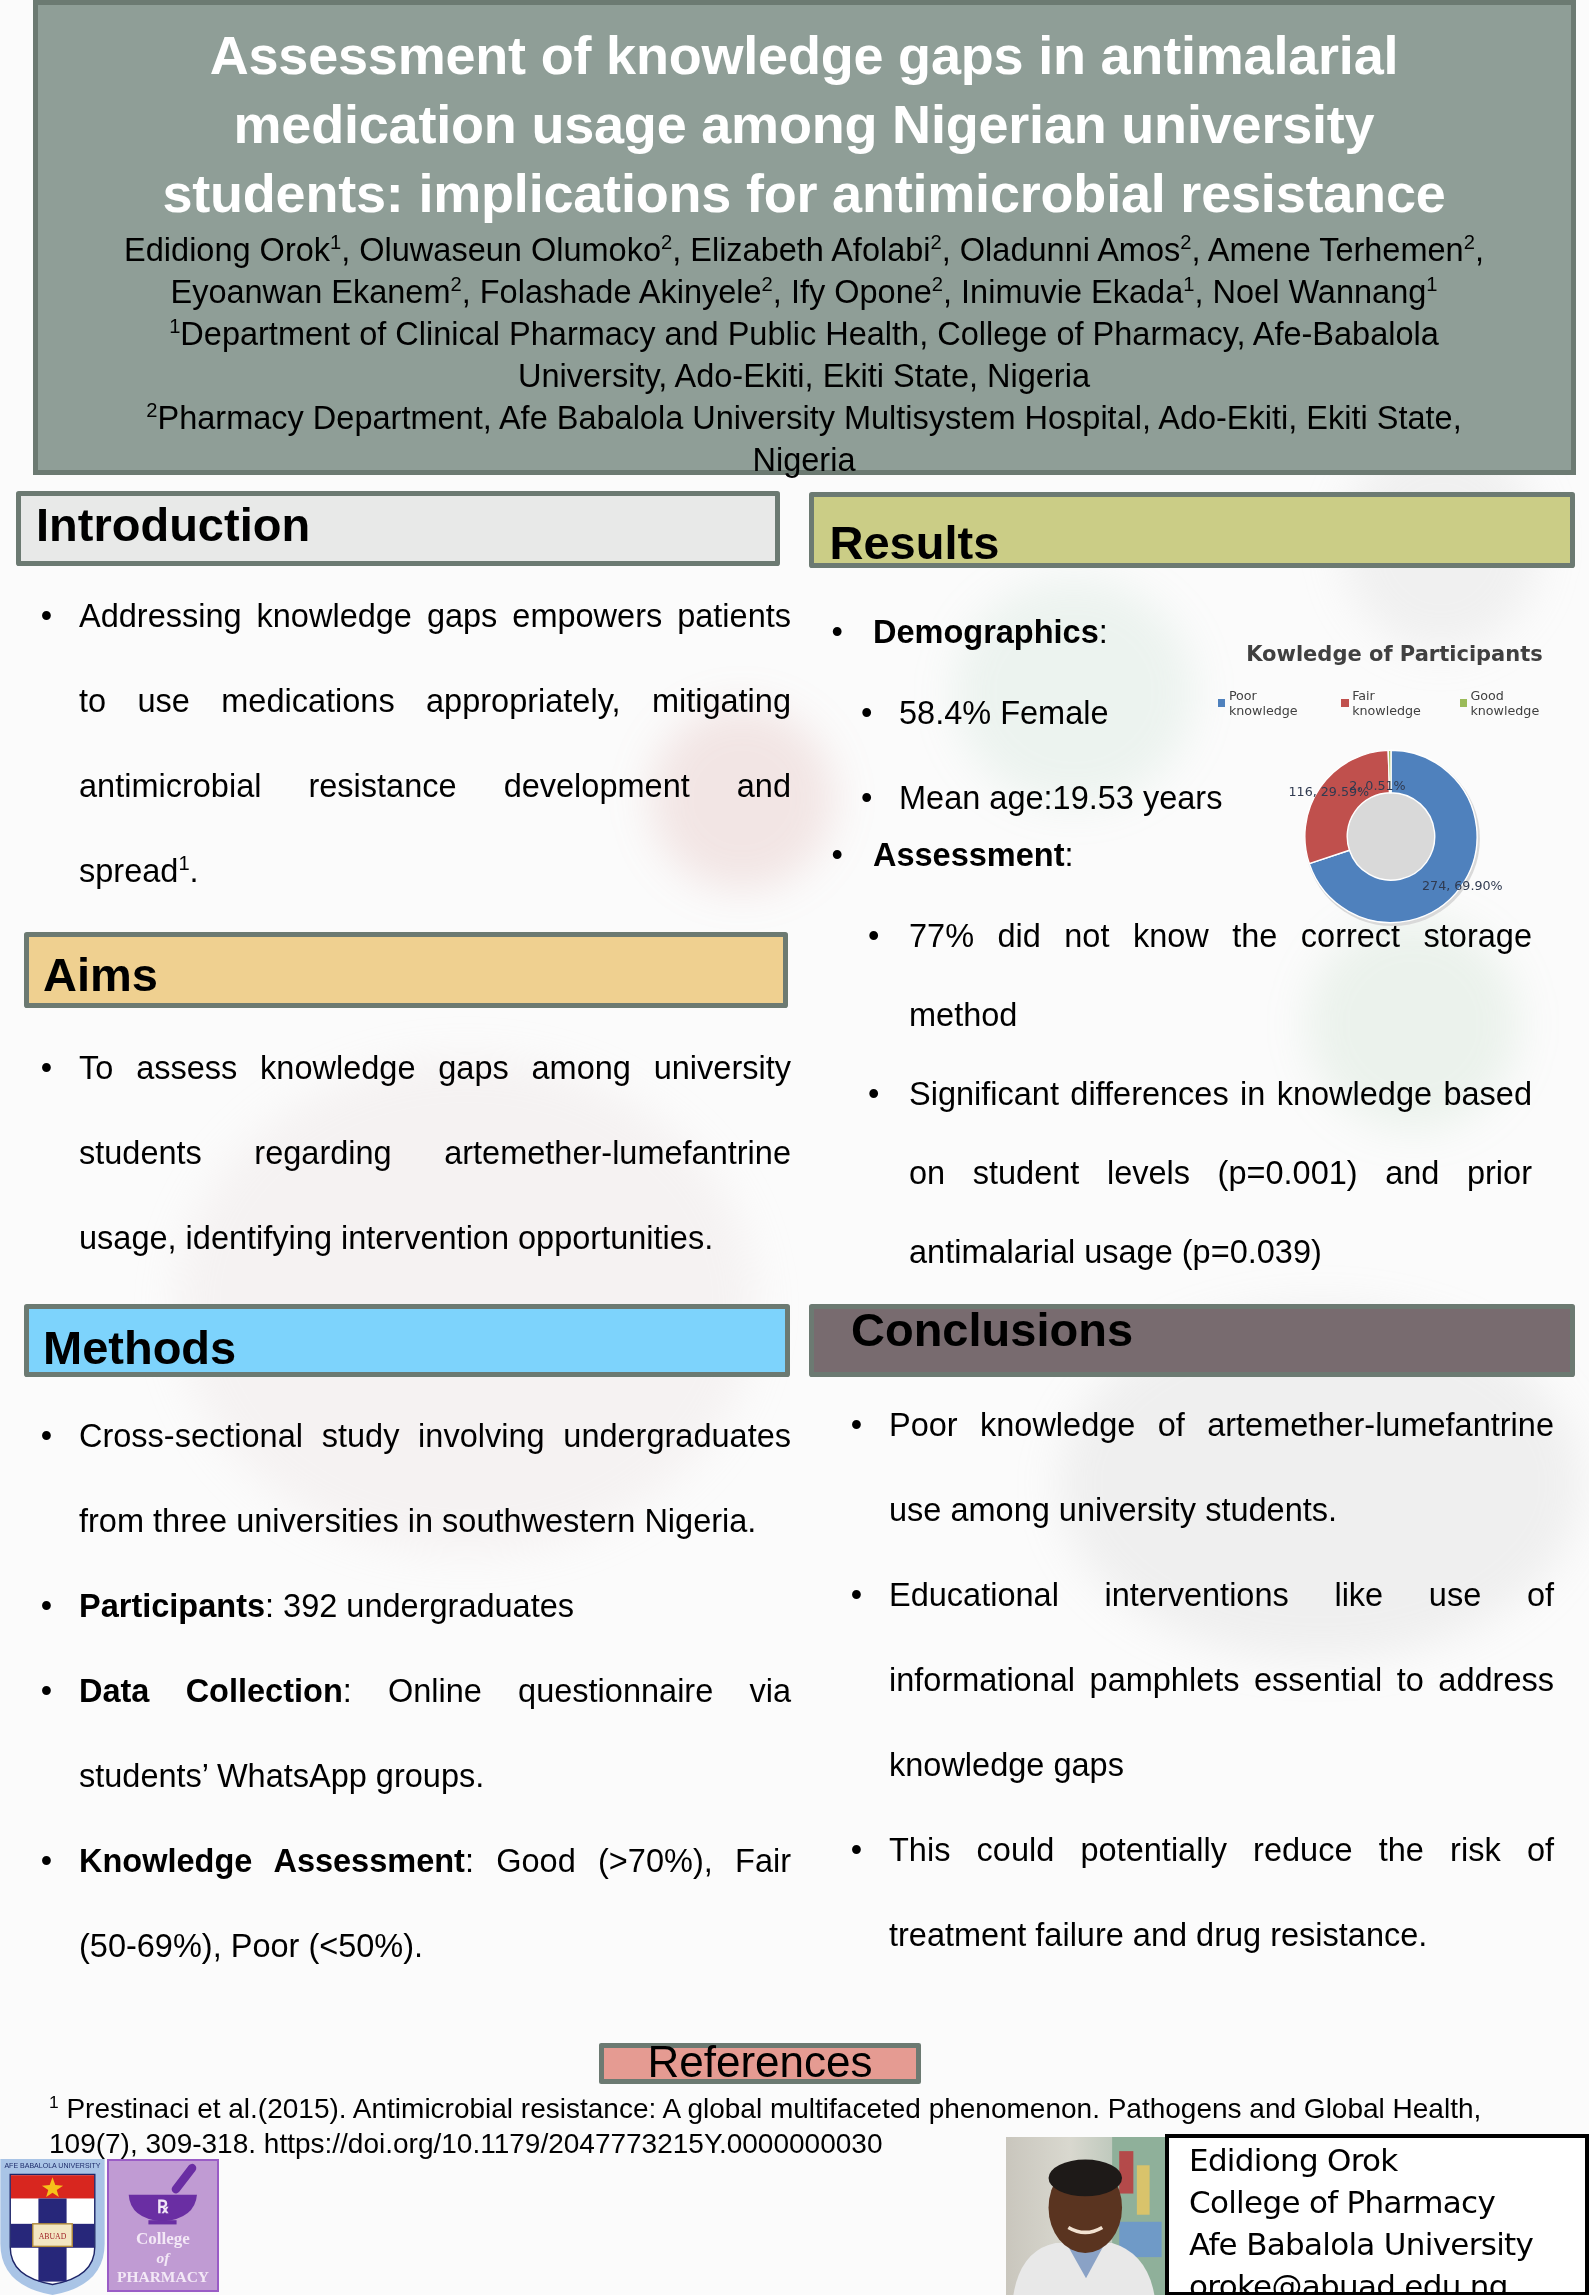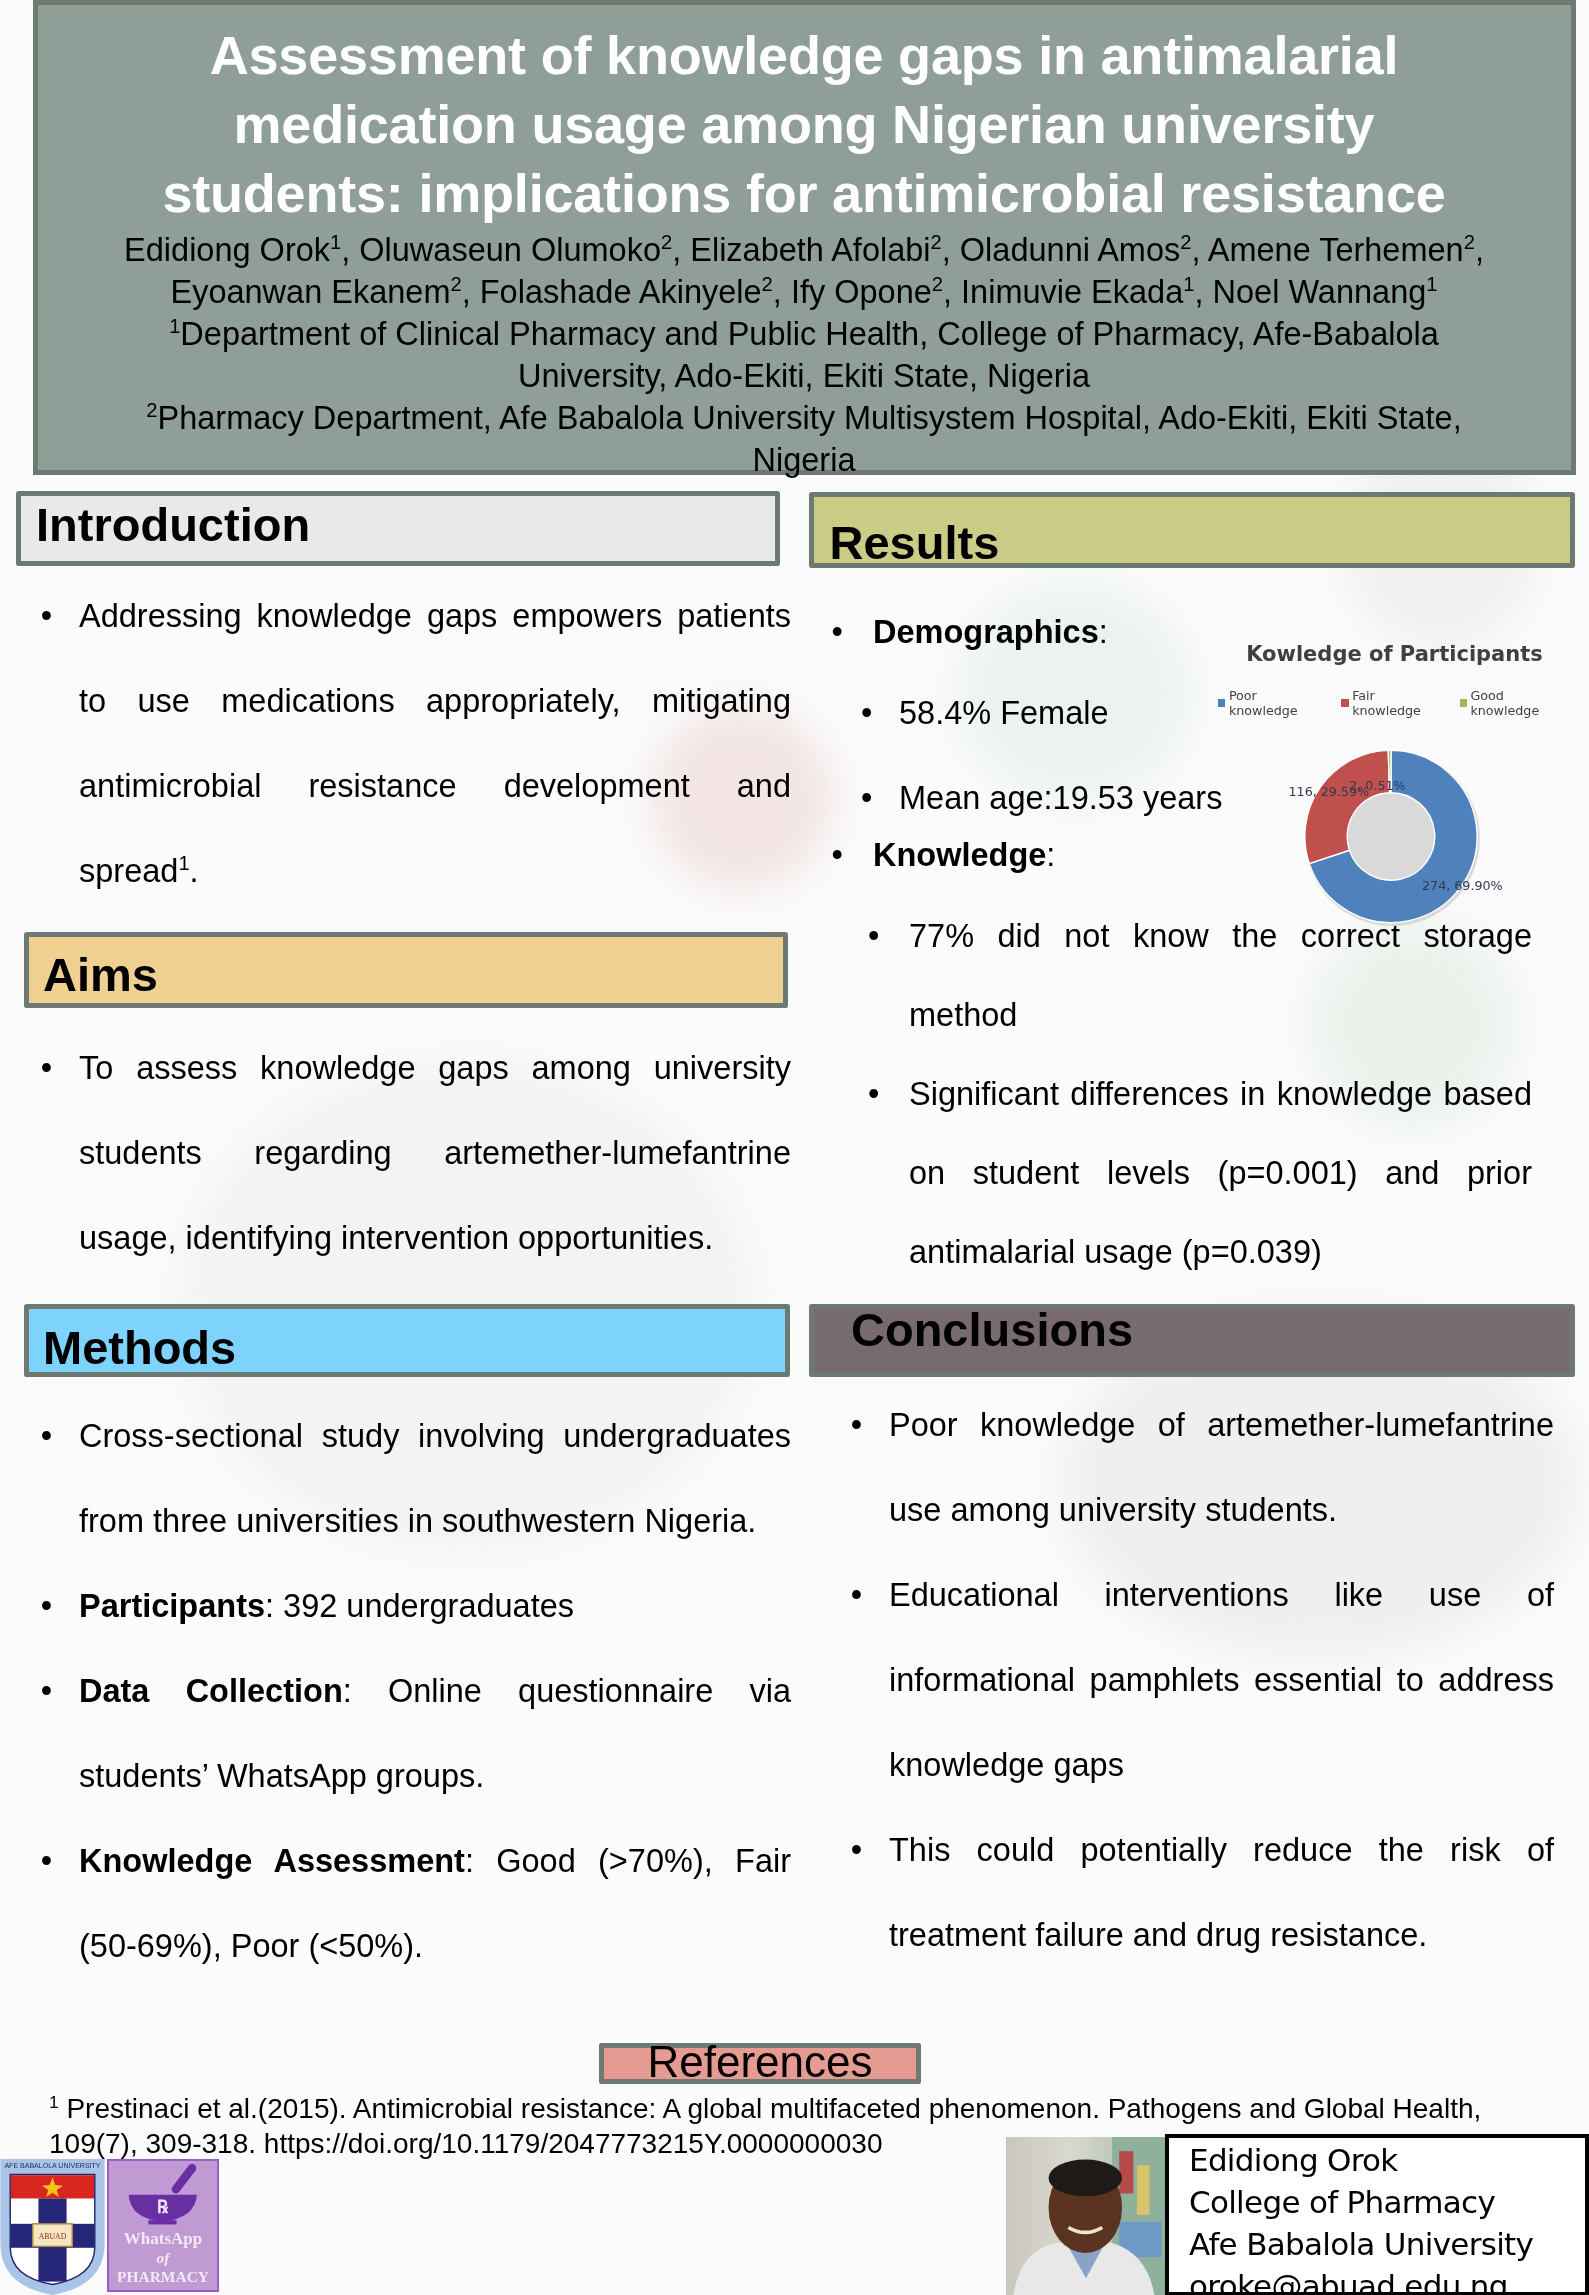--- a/index.html
+++ b/index.html
@@ -161,21 +161,21 @@
   </ul>
 </div>
 
 <div class="sec-head h-results">
   <span>Results</span>
 </div>
 <div class="results-body">
   <div class="res-l1" style="top:21px;"><span class="t"><span class="b">Demographics</span>:</span></div>
   <div class="res-l2" style="top:102px;"><span class="t">58.4% Female</span></div>
   <div class="res-l2" style="top:187px;"><span class="t">Mean age:19.53 years</span></div>
-  <div class="res-l1" style="top:244px;"><span class="t"><span class="b">Knowledge</span>:</span></div>
+  <div class="res-l1" style="top:244px;"><span class="t"><span class="b">Assessment</span>:</span></div>
   <ul class="res-knowledge">
     <li>77% did not know the correct storage method</li>
     <li>Significant differences in knowledge based on student levels (p=0.001) and prior antimalarial usage (p=0.039)</li>
   </ul>
 </div>
 
 <div class="chart">
   <div class="chart-title">Kowledge of Participants</div>
   <div class="legend" id="legend">
       <span class="legend-item">
@@ -234,21 +234,21 @@
     <text x="74" y="113" font-size="11" text-anchor="middle" fill="#a0252a" font-family="Liberation Serif, serif">ABUAD</text>
   </svg>
 </div>
 <div class="logo-pharm">
   <svg width="107" height="67" viewBox="0 0 152 95" style="position:absolute;left:0;top:0;">
     <line x1="95" y1="40" x2="118" y2="10" stroke="#6a2ea3" stroke-width="12" stroke-linecap="round"></line>
     <path d="M28,48 H125 Q122,82 76,86 Q30,82 28,48 Z" fill="#6a2ea3"></path>
     <rect x="56" y="84" width="40" height="6" fill="#6a2ea3"></rect>
     <text x="76" y="74" text-anchor="middle" font-size="26" fill="#f0e4f6" font-family="Liberation Serif, serif" font-weight="bold">℞</text>
   </svg>
-  <div class="cop" style="top:68px;font-size:17px;">WhatsApp</div>
+  <div class="cop" style="top:68px;font-size:17px;">College</div>
   <div class="cop" style="top:88px;font-size:15.5px;font-style:italic;">of</div>
   <div class="cop" style="top:107px;font-size:15.5px;">PHARMACY</div>
 </div>
 
 <div class="photo">
   <svg width="160" height="159" viewBox="0 0 226 225">
     <rect x="150" y="0" width="76" height="225" fill="#8fb09a"></rect>
     <rect x="160" y="20" width="20" height="60" fill="#b44a4a"></rect>
     <rect x="185" y="40" width="18" height="70" fill="#d9c36b"></rect>
     <rect x="160" y="120" width="60" height="50" fill="#6f9ac7"></rect>

